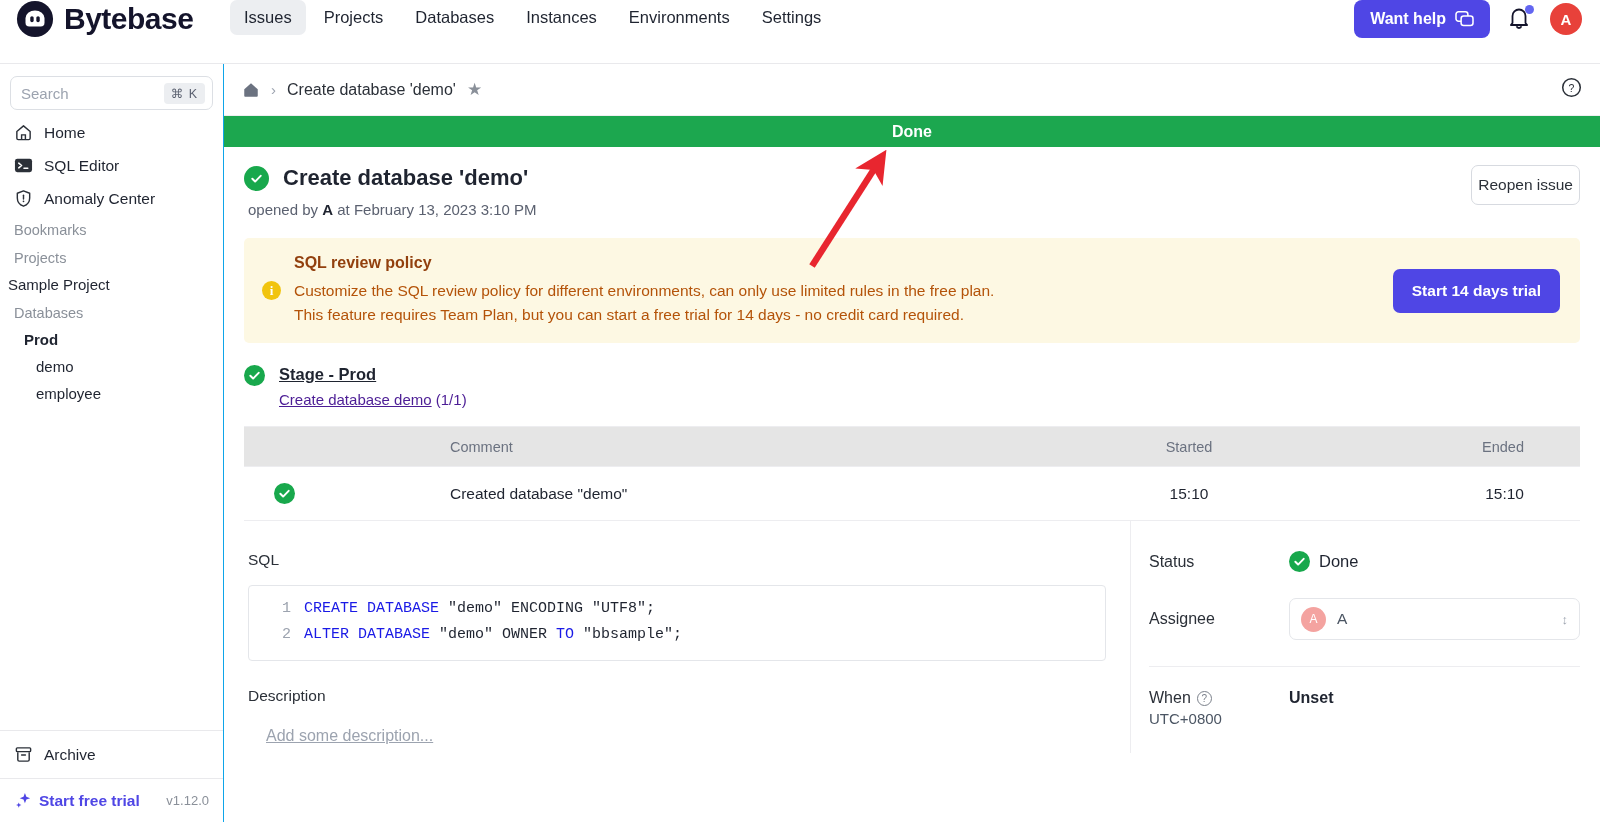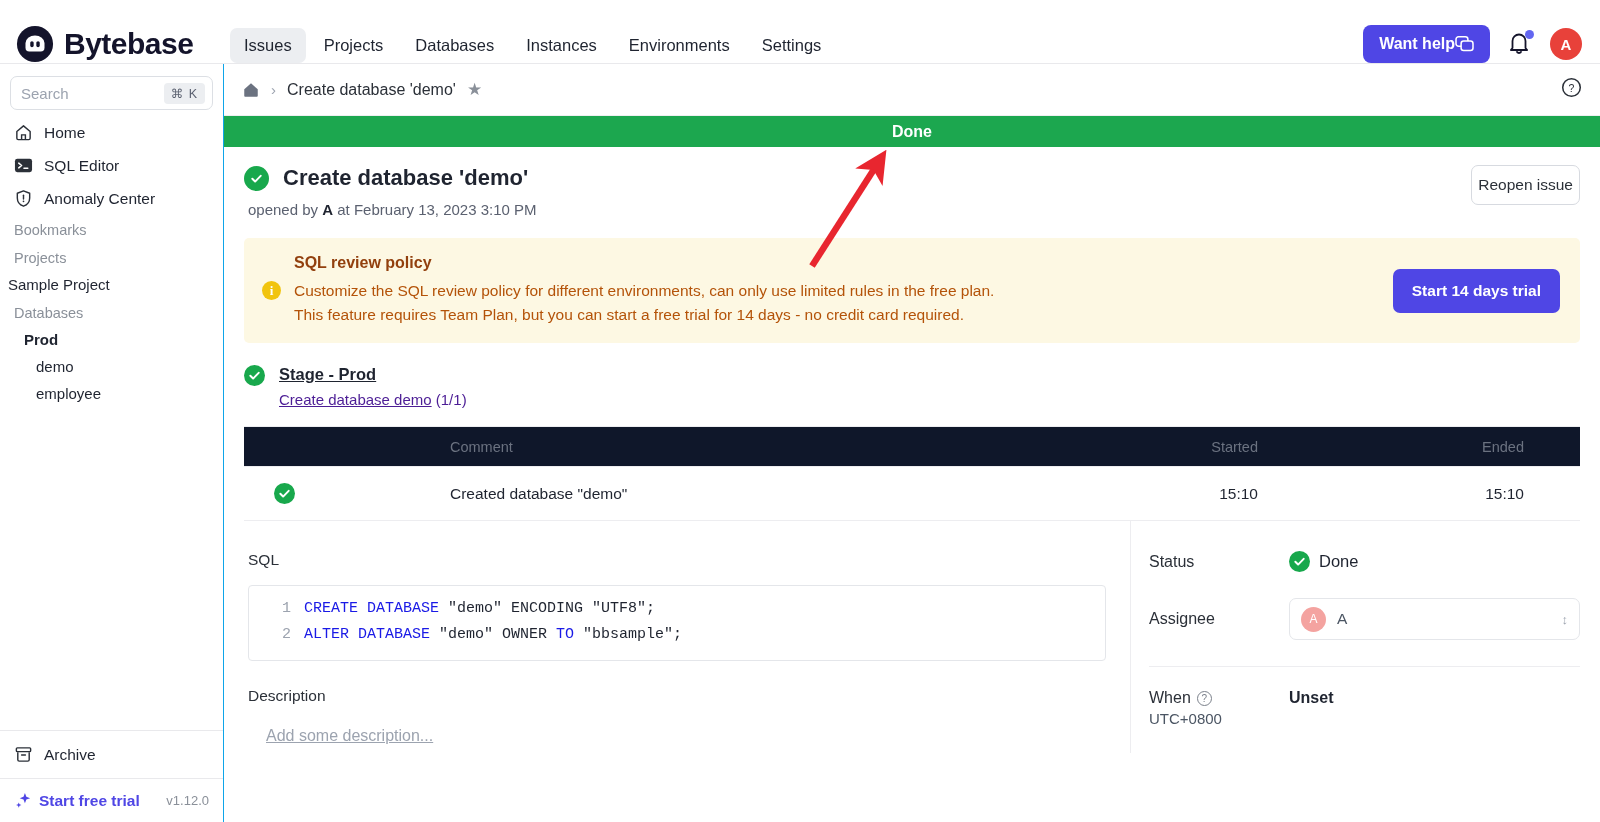--- a/index.html
+++ b/index.html
@@ -8,40 +8,40 @@
     font-family: "Liberation Sans", sans-serif;
     background: #ffffff;
     color: #1f2937;
     overflow: hidden;
   }
   .app { width: 1600px; height: 822px; position: relative; }
 
   
   .topbar {
     height: 64px; width: 100%;
-    display: flex; align-items: flex-end;
+    display: flex; align-items: flex-start;
     border-bottom: 1px solid #e9e9ec;
     background: #fff; position: relative;
   }
   .brand { display: flex; align-items: center; gap: 10px; padding-left: 16px; width: 216px; }
   .brand-mark { width: 38px; height: 38px; flex: 0 0 38px; }
   .brand-name { font-size: 30px; font-weight: 700; letter-spacing: -0.5px; color: #14142b; }
 
   .nav { display: flex; align-items: center; gap: 4px; margin-left: 14px; }
   .nav-item {
     font-size: 16.5px; color: #1f2430;
     padding: 8px 14px; border-radius: 7px; cursor: pointer; white-space: nowrap;
   }
   .nav-item.active { background: #eceef1; }
 
   .top-right { margin-left: auto; display: flex; align-items: center; gap: 18px; padding-right: 18px; }
   .help-btn {
     background: #4f46e5; color: #fff; font-size: 16px; font-weight: 700;
     border: none; border-radius: 8px; padding: 10px 16px;
-    display: flex; align-items: center; cursor: pointer;
+    display: flex; align-items: center; gap: 9px; cursor: pointer;
   }
   .bell-wrap { position: relative; width: 24px; height: 26px; cursor: pointer; }
   .bell-dot {
     position: absolute; right: -2px; top: -1px;
     width: 9px; height: 9px; border-radius: 50%; background: #6366f1;
   }
   .avatar-top {
     width: 32px; height: 32px; border-radius: 50%;
     background: #e8413a; color: #fff; font-size: 15px; font-weight: 600;
     display: flex; align-items: center; justify-content: center; cursor: pointer;
@@ -143,30 +143,30 @@
   .stage-name {
     font-size: 16.5px; font-weight: 700; color: #1f2430;
     text-decoration: underline; cursor: pointer;
   }
   .stage-task { font-size: 15px; color: #4c1d95; margin-top: 7px; }
   .stage-task u { cursor: pointer; }
 
   .task-table { margin: 18px 20px 0 20px; border-top: 1px solid #ededf0; }
   .tt-head {
     display: flex; align-items: center; height: 40px;
-    background: #0f172a; border-bottom: 1px solid #ededf0;
+    background: #e5e5e5; border-bottom: 1px solid #ededf0;
     font-size: 14.5px; color: #6b7280;
   }
   .tt-row {
     display: flex; align-items: center; height: 54px;
     border-bottom: 1px solid #ededf0; font-size: 15.5px; color: #1f2430;
   }
   .c-status { width: 80px; flex: 0 0 80px; display: flex; justify-content: center; }
   .c-comment { flex: 1; padding-left: 126px; }
-  .c-started { width: 230px; flex: 0 0 230px; text-align: right; padding-right: 92px; }
+  .c-started { width: 230px; flex: 0 0 230px; text-align: center; padding-right: 92px; }
   .c-ended { width: 230px; flex: 0 0 230px; text-align: right; padding-right: 56px; }
 
   .lower { display: flex; flex: 1; min-height: 0; }
   .lower-left { flex: 1; min-width: 0; padding: 30px 24px 0 24px; }
   .label-sm { font-size: 15.5px; color: #2b3038; }
   .code-box {
     margin-top: 16px; border: 1px solid #e4e6ea; border-radius: 4px;
     background: #fff; padding: 10px 0 12px 0; width: 862px; max-width: 100%;
   }
   .code-line {

